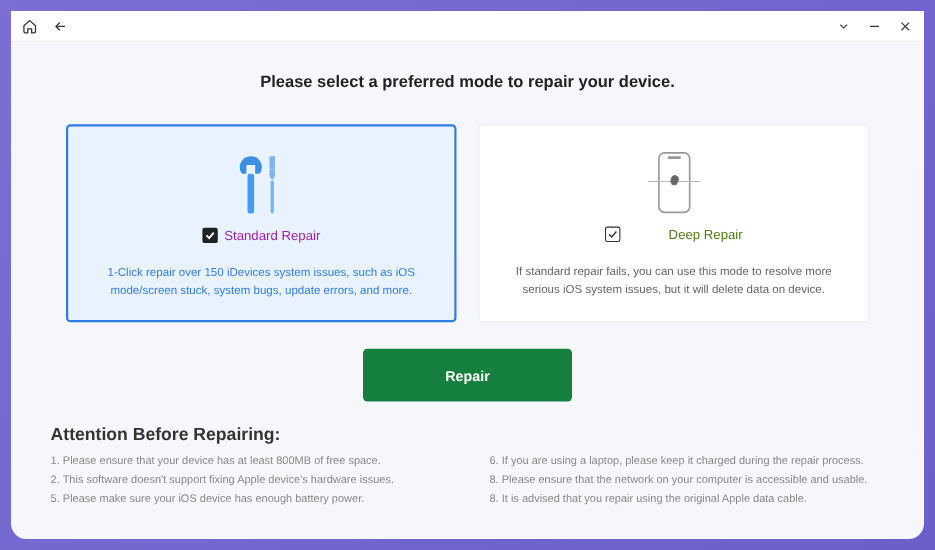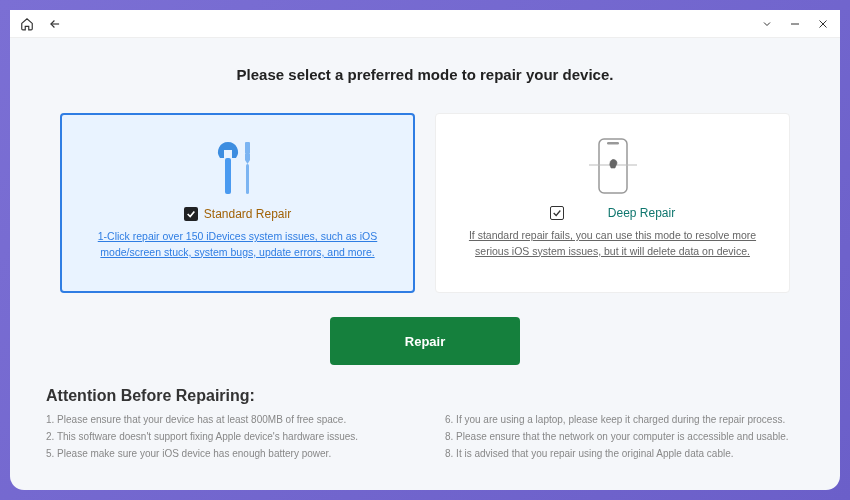--- a/index.html
+++ b/index.html
@@ -39,23 +39,23 @@
   }
   .card.selected { background:#e9f3ff; border:2px solid #2f7de3; }
   .card.unselected { background:#fff; border:1px solid #eee; }
   .icon-area { height:72px; display:flex; align-items:center; justify-content:center; }
   .card-title-row { display:flex; align-items:center; gap:6px; margin-top:2px; }
   .chk { width:14px; height:14px; border-radius:2px; display:flex; align-items:center; justify-content:center; }
   .chk.filled { background:#202124; }
   .chk.outline { border:1.5px solid #333; }
   .chk svg { width:10px; height:10px; }
   .card-title { font-size:12px; font-weight:500; }
-  .selected .card-title { color:#a16207; }
-  .unselected .card-title { color:#0f766e;padding-left:38px; }
-  .card-desc { font-size:10.5px; line-height:1.5; margin-top:8px; max-width:300px;text-decoration:underline; }
+  .selected .card-title { color:#a21caf; }
+  .unselected .card-title { color:#4d7c0f;padding-left:38px; }
+  .card-desc { font-size:10.5px; line-height:1.5; margin-top:20px; max-width:300px; }
   .selected .card-desc { color:#2f7de3; }
   .unselected .card-desc { color:#666; }
   .repair-btn {
     display:block; margin: 24px auto 0; width:190px; height:48px;
     background:#15803d; color:#fff; border:none; border-radius:4px;
     font-size:13px; font-weight:600; cursor:pointer;
   }
   .attn-heading { font-size:16px; font-weight:700; color:#333; margin-top:22px; margin-bottom:6px; }
   .attn-cols { display:flex; gap:40px; }
   .attn-col { flex:1; }

